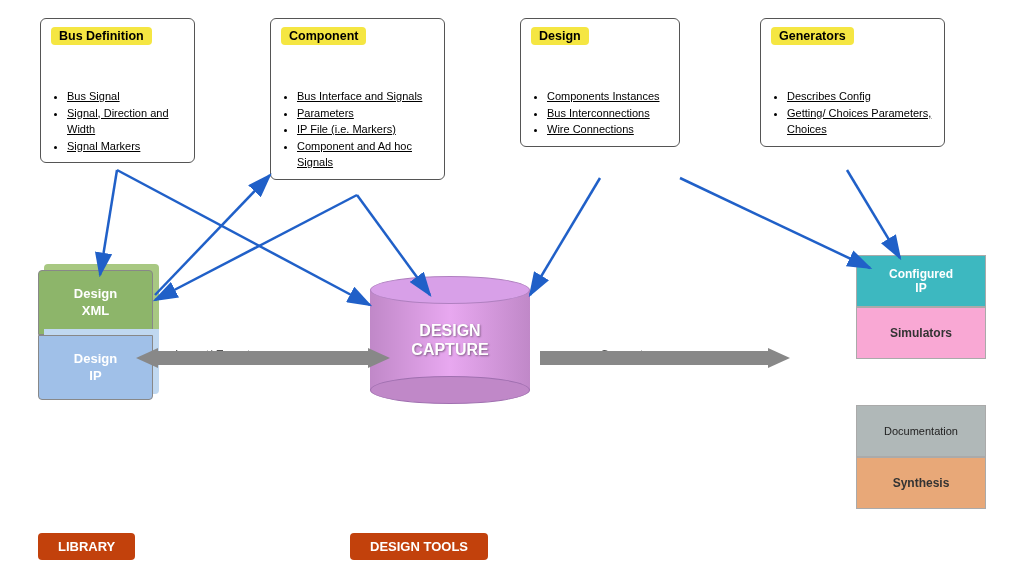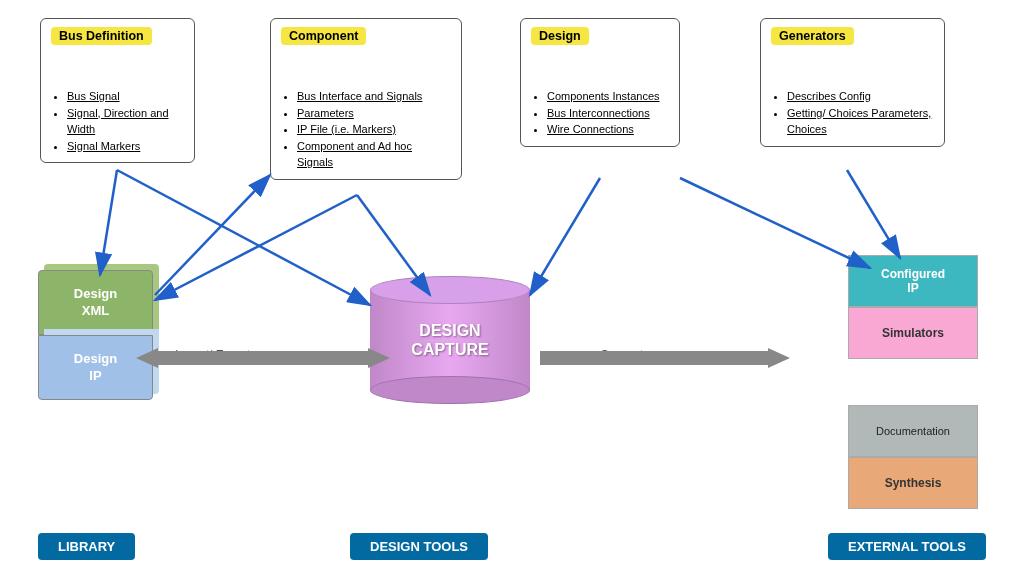--- a/index.html
+++ b/index.html
@@ -52,21 +52,21 @@
     
     #box-bus {
       top: 18px;
       left: 40px;
       width: 155px;
     }
 
     #box-component {
       top: 18px;
       left: 270px;
-      width: 192px;
+      width: 175px;
     }
 
     #box-design {
       top: 18px;
       left: 520px;
       width: 160px;
     }
 
     #box-generators {
       top: 18px;
@@ -155,21 +155,21 @@
       color: white;
       text-shadow: 1px 1px 2px rgba(0,0,0,0.4);
       text-align: center;
       z-index: 2;
       line-height: 1.2;
     }
 
     
     .ext-stack {
       position: absolute;
-      right: 36px;
+      right: 28px;
       top: 255px;
       width: 130px;
     }
 
     .ext-block {
       width: 130px;
       height: 52px;
       display: flex;
       align-items: center;
       justify-content: center;
@@ -182,21 +182,21 @@
 
     .ext-configured { background: #3db8c0; }
     .ext-simulators { background: #f9a8d4; color: #333; }
     .ext-documentation { background: #b0b8b8; font-size: 11px; color: #222; font-weight: normal; margin-top: 46px; }
     .ext-synthesis { background: #e8a878; color: #333; }
 
     
     .bottom-label {
       position: absolute;
       bottom: 10px;
-      background: #0369a1;
+      background: #c2410c;
       color: white;
       font-weight: bold;
       font-size: 13px;
       padding: 6px 20px;
       border-radius: 4px;
     }
 
     #lbl-library { left: 38px; }
     #lbl-design-tools { left: 350px; padding-left: 20px; }
     #lbl-external { right: 28px; }
@@ -301,21 +301,20 @@
       <span>Synthesis</span>
     </div>
   </div>
 
   <div class="import-export-label">Import/ Export</div>
 
   <div class="generators-label">Generators</div>
 
   <div class="bottom-label" id="lbl-library">LIBRARY</div>
   <div class="bottom-label" id="lbl-design-tools">DESIGN TOOLS</div>
-  <div class="bottom-label" id="lbl-external">EXTERNAL TOOLS</div>
 
   <svg class="arrows-svg">
     <defs>
       <marker id="arrow-blue" markerWidth="10" markerHeight="7" refX="9" refY="3.5" orient="auto">
         <polygon points="0 0, 10 3.5, 0 7" fill="#2060c8"></polygon>
       </marker>
       <marker id="arrow-blue-rev" markerWidth="10" markerHeight="7" refX="1" refY="3.5" orient="auto">
         <polygon points="10 0, 0 3.5, 10 7" fill="#2060c8"></polygon>
       </marker>
       <marker id="arrow-gray" markerWidth="12" markerHeight="8" refX="10" refY="4" orient="auto">

